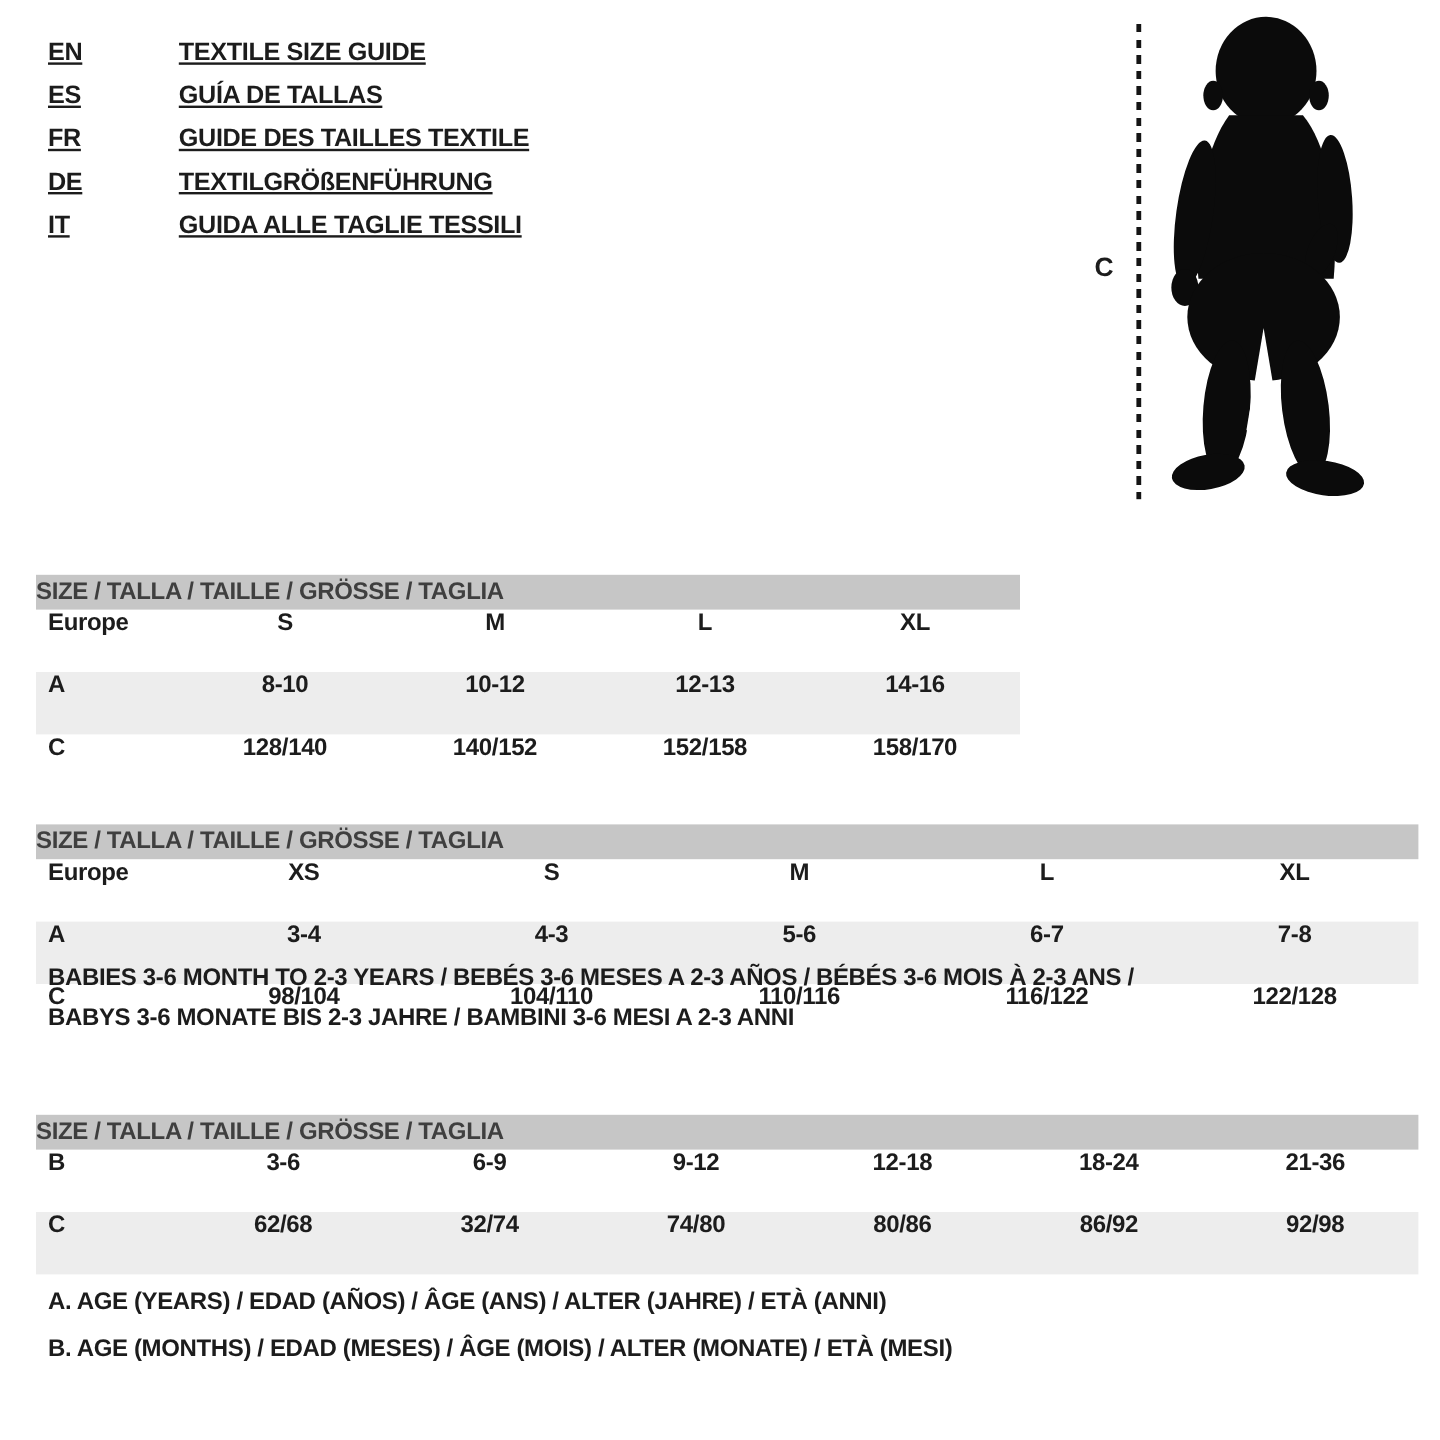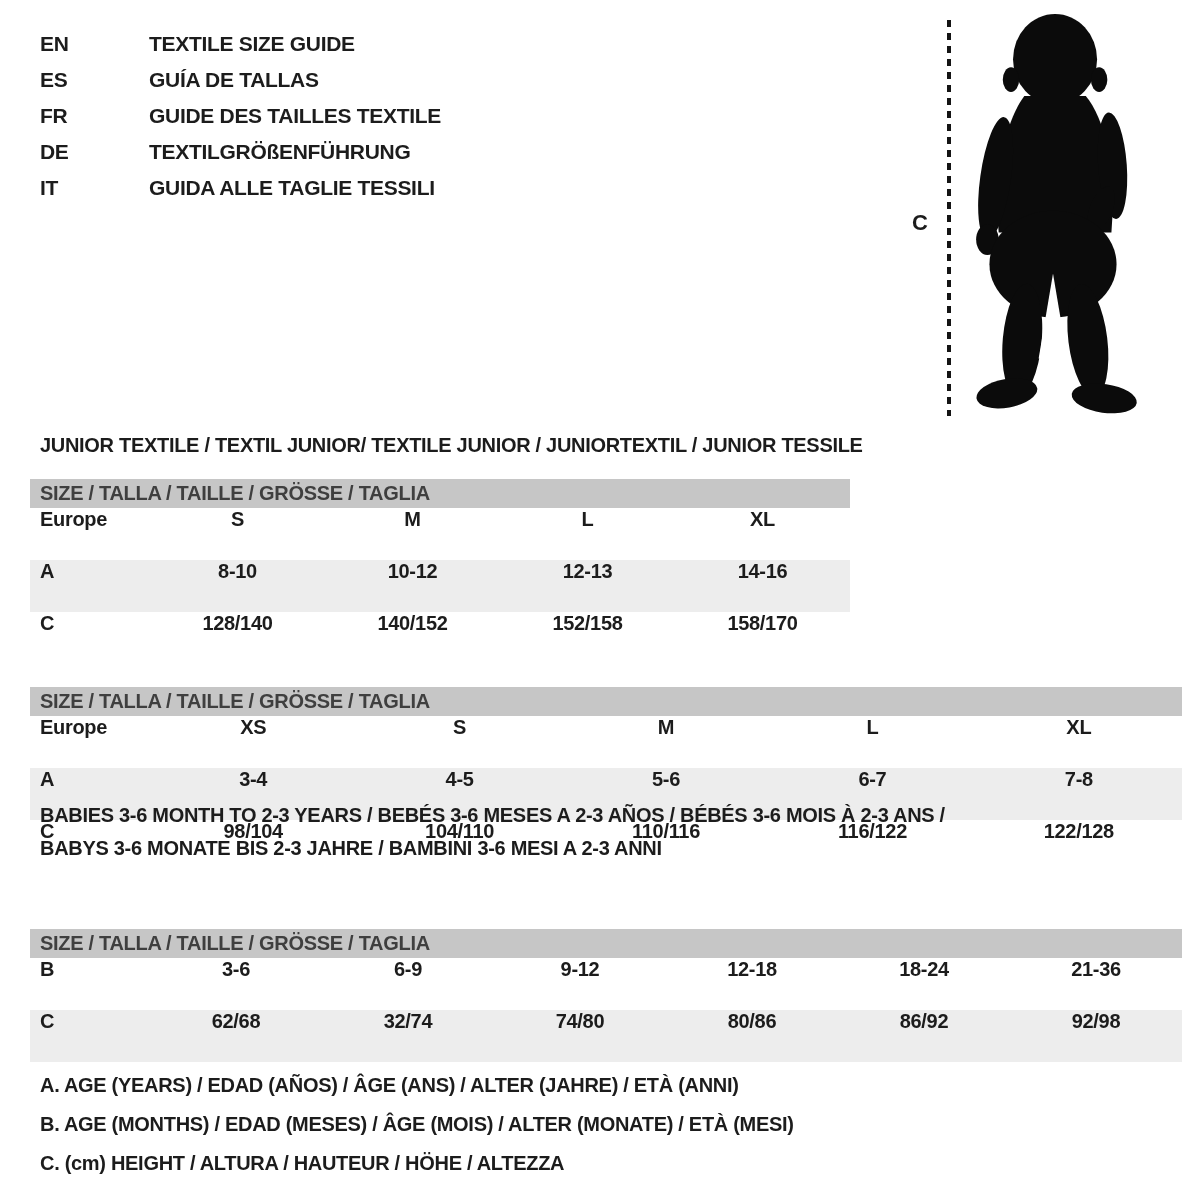--- a/index.html
+++ b/index.html
@@ -8,21 +8,21 @@
     width: 1200px; height: 1200px;
     font-family: "Liberation Sans", sans-serif;
     color: #1c1c1c;
     position: relative;
     overflow: hidden;
   }
   .page { position: absolute; inset: 0; background: #ffffff; }
 
   
   .languages { position: absolute; top: 26px; left: 40px; }
-  .lang-row { display: flex; line-height: 36px; }
+  .lang-row { display: flex; line-height: 36px; text-decoration: underline; }
   .lang-code {
     width: 78px; font-size: 21px; font-weight: bold; letter-spacing: -0.3px;
   }
   .lang-title {
     font-size: 21px; font-weight: bold; letter-spacing: -0.3px; white-space: nowrap; margin-left: 31px;
   }
 
   
   .figure { position: absolute; top: 8px; left: 898px; width: 270px; height: 420px; }
   .measure-line {
@@ -40,21 +40,21 @@
     position: absolute; left: 40px;
     font-size: 20px; font-weight: bold; letter-spacing: -0.3px;
     white-space: nowrap;
   }
   .section-heading.wrap2 { white-space: normal; line-height: 33px; width: 1130px; }
 
   .size-table { position: absolute; left: 30px; }
   .table-header {
     height: 29px; background: #c6c6c6; color: #3f3f3f;
     font-size: 20px; font-weight: bold; letter-spacing: -0.3px;
-    display: flex; align-items: center; padding-left: 10px;
+    display: flex; align-items: center; padding-left: 0;
   }
   .trow { display: flex; height: 52px; align-items: flex-start; }
   .trow.stripe { background: #ededed; }
   .cell {
     flex: 1; text-align: center;
     font-size: 20px; font-weight: bold; letter-spacing: -0.3px;
   }
   .cell.label { flex: 0 0 120px; text-align: left; padding-left: 10px; }
 
   
@@ -116,21 +116,20 @@
         <ellipse cx="90" cy="246" rx="62" ry="52"></ellipse>
         <ellipse cx="60" cy="320" rx="19" ry="55" transform="rotate(5 60 320)"></ellipse>
         <ellipse cx="124" cy="320" rx="19" ry="55" transform="rotate(-7 124 320)"></ellipse>
         <path d="M90 255 L76 338 L104 338 Z" fill="#ffffff"></path>
         <ellipse cx="45" cy="372" rx="30" ry="14" transform="rotate(-10 45 372)"></ellipse>
         <ellipse cx="140" cy="377" rx="32" ry="14" transform="rotate(8 140 377)"></ellipse>
       </g>
     </svg>
   </div>
 
-  <div id="heading-junior" class="section-heading">JUNIOR TEXTILE / TEXTIL JUNIOR/ TEXTILE JUNIOR / JUNIORTEXTIL / JUNIOR TESSILE</div>
   <div id="table-junior" class="size-table">
     <div class="table-header">SIZE / TALLA / TAILLE / GRÖSSE / TAGLIA</div>
     <div class="trow">
       <div class="cell label">Europe</div>
       <div class="cell">S</div>
       <div class="cell">M</div>
       <div class="cell">L</div>
       <div class="cell">XL</div>
     </div>
     <div class="trow stripe">
@@ -155,21 +154,21 @@
       <div class="cell label">Europe</div>
       <div class="cell">XS</div>
       <div class="cell">S</div>
       <div class="cell">M</div>
       <div class="cell">L</div>
       <div class="cell">XL</div>
     </div>
     <div class="trow stripe">
       <div class="cell label">A</div>
       <div class="cell">3-4</div>
-      <div class="cell">4-5</div>
+      <div class="cell">4-3</div>
       <div class="cell">5-6</div>
       <div class="cell">6-7</div>
       <div class="cell">7-8</div>
     </div>
     <div class="trow">
       <div class="cell label">C</div>
       <div class="cell">98/104</div>
       <div class="cell">104/110</div>
       <div class="cell">110/116</div>
       <div class="cell">116/122</div>
@@ -199,16 +198,15 @@
       <div class="cell">74/80</div>
       <div class="cell">80/86</div>
       <div class="cell">86/92</div>
       <div class="cell">92/98</div>
     </div>
   </div>
 
   <div class="legend">
     <div class="legend-line">A. AGE (YEARS) / EDAD (AÑOS) / ÂGE (ANS) / ALTER (JAHRE) / ETÀ (ANNI)</div>
     <div class="legend-line">B. AGE (MONTHS) / EDAD (MESES) / ÂGE (MOIS) / ALTER (MONATE) / ETÀ (MESI)</div>
-    <div class="legend-line">C. (cm) HEIGHT / ALTURA / HAUTEUR / HÖHE / ALTEZZA</div>
   </div>
 
 </div>
 
 </body></html>

